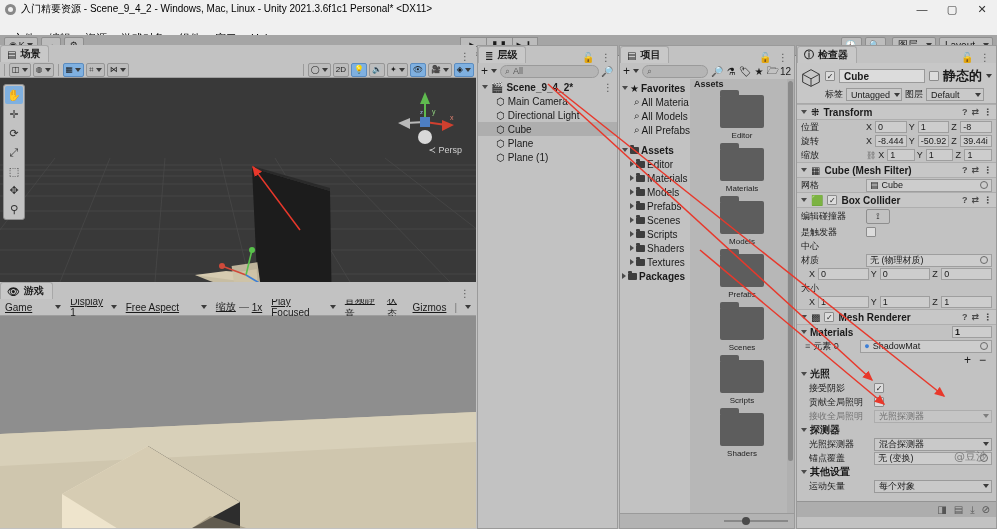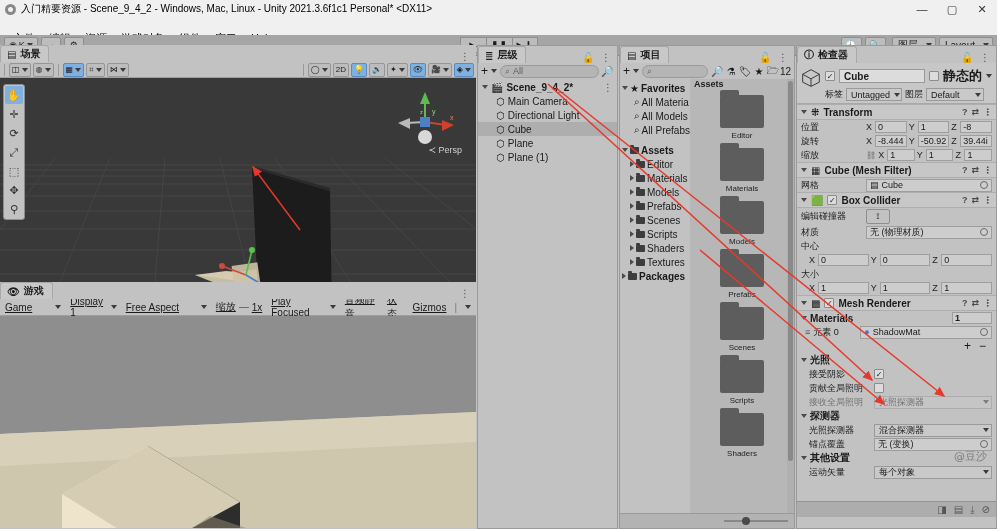--- a/index.html
+++ b/index.html
@@ -820,28 +820,32 @@
         </span>
       </div>
       <div class="frow" style="height:17px">
         <span class="flabel">编辑碰撞器</span>
         <div style="width:24px;height:15px;background:#c2c2c2;border:1px solid #8e8e8e;border-radius:2px;
                     display:flex;align-items:center;justify-content:center;font-size:9px;">
           <span>⟟</span>
         </div>
       </div>
       <div class="frow">
+        <span class="flabel">是触发器</span>
+        <span class="chk"></span>
+      </div>
+      <div class="frow">
+        <span class="flabel">中心</span>
+      </div>
+      <div class="frow">
         <span class="flabel">材质</span>
         <div class="objfield">
           <span>无 (物理材质)</span>
           <span class="circ"></span>
         </div>
-      </div>
-      <div class="frow">
-        <span class="flabel">中心</span>
       </div>
       <div class="frow" style="padding-left:12px">
         <div class="xyz">
           <span class="axis">X</span>
           <div class="numfield">
               <span>0</span>
             </div>
           <span class="axis">Y</span>
           <div class="numfield">
               <span>0</span>

